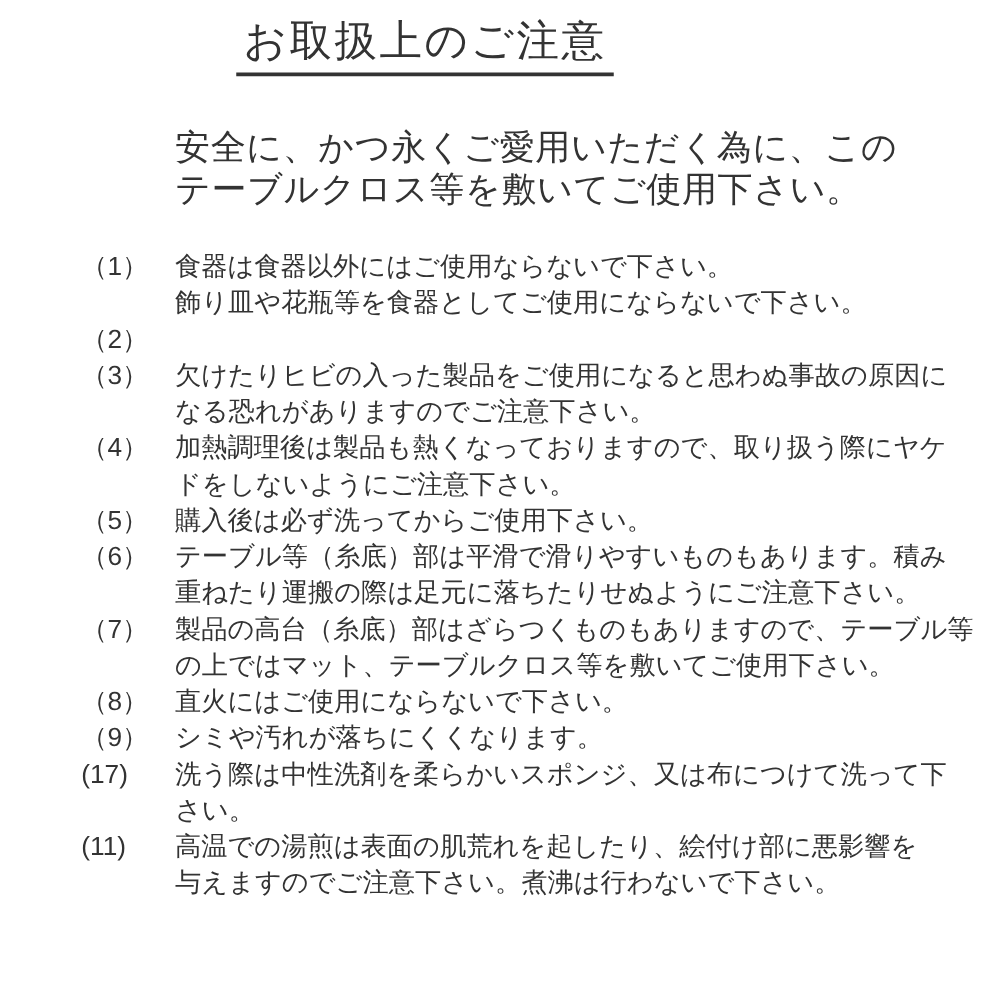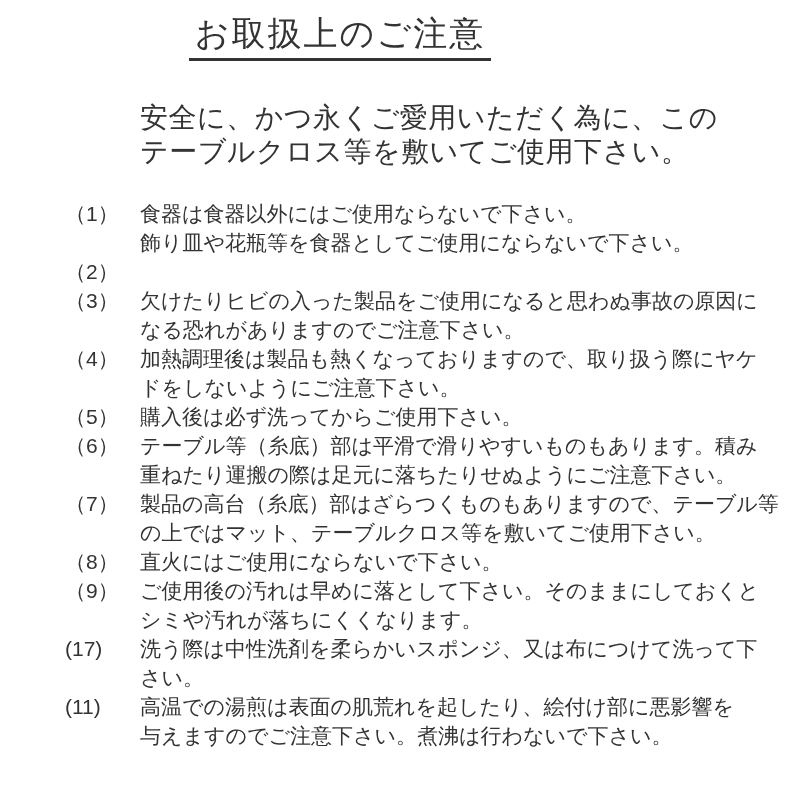--- a/index.html
+++ b/index.html
@@ -112,21 +112,20 @@
       </div>
       <div class="item">
         <div class="num">（8）</div>
         <div class="itemtext">
           <div class="line">直火にはご使用にならないで下さい。</div>
         </div>
       </div>
       <div class="item">
         <div class="num">（9）</div>
         <div class="itemtext">
-          <div class="line">ご使用後の汚れは早めに落として下さい。そのままにしておくと</div>
           <div class="line">シミや汚れが落ちにくくなります。</div>
         </div>
       </div>
       <div class="item">
         <div class="num">(17)</div>
         <div class="itemtext">
           <div class="line">洗う際は中性洗剤を柔らかいスポンジ、又は布につけて洗って下</div>
           <div class="line">さい。</div>
         </div>
       </div>

